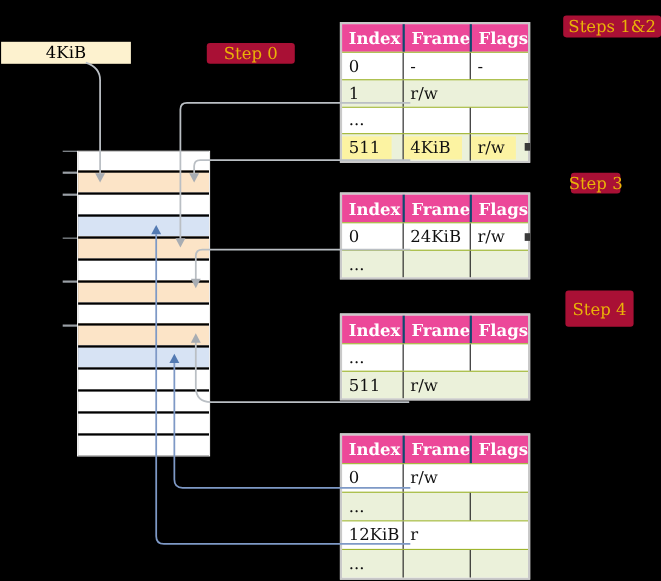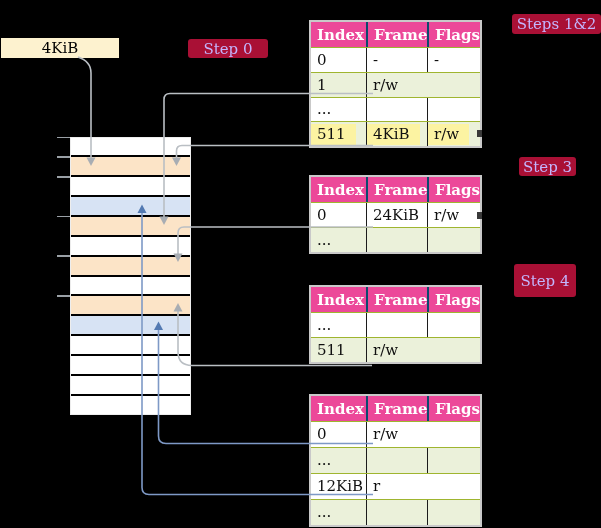--- a/index.html
+++ b/index.html
@@ -10,27 +10,27 @@
 
   
   .frame-box {
     position:absolute; left:1px; top:38px; width:118px; height:20px;
     background:#fdf2cf; color:#000; font-size:15px;
     display:flex; align-items:center; justify-content:center;
   }
 
   
   .badge {
-    position:absolute; background:#a91035; color:#c4b5fd; font-size:15px;
+    position:absolute; background:#a91035; color:#eab308; font-size:15px;
     height:19px; border-radius:3px; display:flex; align-items:center;
     justify-content:center; box-sizing:border-box; padding:0 6px; white-space:nowrap;
   }
   .badge-step0   { left:188px; top:39px;  width:80px;text-align:right; }
   .badge-steps12 { left:512px; top:14px;  width:89px; height:20px; }
-  .badge-step3   { left:519px; top:157px; width:57px; }
+  .badge-step3   { left:519px; top:157px; width:45px; }
   .badge-step4   { left:514px; top:264px; width:62px; height:33px; }
 
   
   .mem {
     position:absolute; left:70px; top:136.5px; width:120.5px; height:278px;
     border:1.5px solid #ededed; box-sizing:border-box;
     display:flex; flex-direction:column; z-index:1;
   }
   .mem-row { flex:1; }
   .mem-row + .mem-row { border-top:2px solid #000; }

